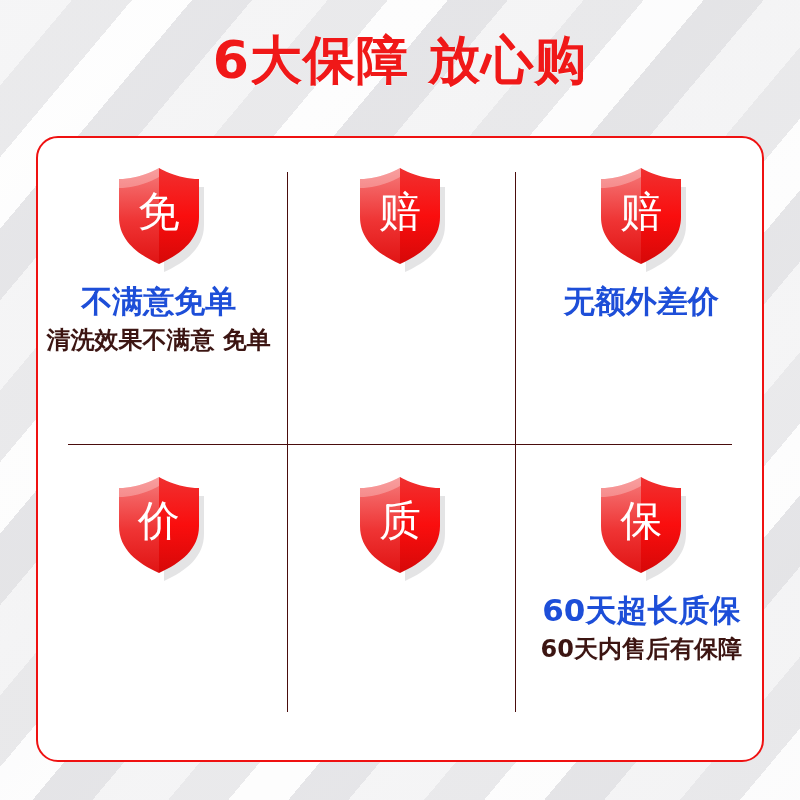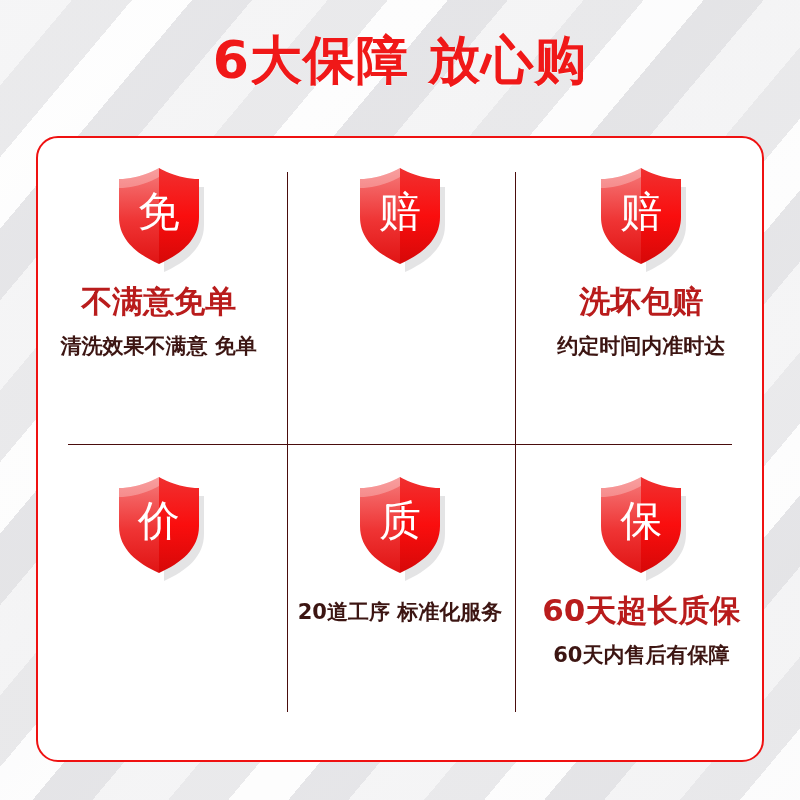--- a/index.html
+++ b/index.html
@@ -136,32 +136,31 @@
     color: #ffffff;
     font-size: 42px;
     font-weight: normal;
     line-height: 1;
     pointer-events: none;
   }
 
   .card-title {
     font-size: 31px;
     font-weight: bold;
-    color: #b91c1c;
+    color: #1d4ed8;
     line-height: 1.1;
     white-space: nowrap;
     margin-bottom: 9px;
   }
   .card-sub {
-    font-size: 21px;
+    font-size: 24px;
     font-weight: bold;
     color: #3c1512;
     line-height: 1.15;
     white-space: nowrap;
-    margin-top: 7px;
   }
 </style>
 </head>
 <body>
 
 <div class="poster">
 
   <div class="header">
     <div class="header-title">6大保障 放心购</div>
   </div>
@@ -217,22 +216,21 @@
           <svg class="shield-svg" viewBox="0 0 96 108">
             <g transform="translate(4,2)">
               <path d="M44 6 C44 6 62 17 84 17 L84 55 C84 78 66 92 44 102 Z" fill="rgba(130,130,135,0.22)" transform="translate(5,4)"></path>
               <path d="M44 2 C44 2 26 13 4 13 L4 51 C4 74 22 88 44 98 Z" fill="url(#gL1)"></path>
               <path d="M44 2 C44 2 62 13 84 13 L84 51 C84 74 66 88 44 98 Z" fill="url(#gR1)"></path>
               <path d="M44 2 C44 2 26 13 4 13 L4 22 C26 22 44 11 44 11 Z" fill="rgba(255,255,255,0.28)"></path>
             </g>
           </svg>
           <div class="shield-char">赔</div>
         </div>
-        <div class="card-title">洗坏包赔</div>
-        <div class="card-sub">约定时间内准时达</div>
+        <div class="card-title">无额外差价</div>
       </div>
 
       <div class="cell row2">
         <div class="shield-wrap">
           <svg class="shield-svg" viewBox="0 0 96 108">
             <g transform="translate(4,2)">
               <path d="M44 6 C44 6 62 17 84 17 L84 55 C84 78 66 92 44 102 Z" fill="rgba(130,130,135,0.22)" transform="translate(5,4)"></path>
               <path d="M44 2 C44 2 26 13 4 13 L4 51 C4 74 22 88 44 98 Z" fill="url(#gL1)"></path>
               <path d="M44 2 C44 2 62 13 84 13 L84 51 C84 74 66 88 44 98 Z" fill="url(#gR1)"></path>
               <path d="M44 2 C44 2 26 13 4 13 L4 22 C26 22 44 11 44 11 Z" fill="rgba(255,255,255,0.28)"></path>
@@ -247,21 +245,20 @@
           <svg class="shield-svg" viewBox="0 0 96 108">
             <g transform="translate(4,2)">
               <path d="M44 6 C44 6 62 17 84 17 L84 55 C84 78 66 92 44 102 Z" fill="rgba(130,130,135,0.22)" transform="translate(5,4)"></path>
               <path d="M44 2 C44 2 26 13 4 13 L4 51 C4 74 22 88 44 98 Z" fill="url(#gL1)"></path>
               <path d="M44 2 C44 2 62 13 84 13 L84 51 C84 74 66 88 44 98 Z" fill="url(#gR1)"></path>
               <path d="M44 2 C44 2 26 13 4 13 L4 22 C26 22 44 11 44 11 Z" fill="rgba(255,255,255,0.28)"></path>
             </g>
           </svg>
           <div class="shield-char">质</div>
         </div>
-        <div class="card-sub">20道工序 标准化服务</div>
       </div>
 
       <div class="cell row2">
         <div class="shield-wrap">
           <svg class="shield-svg" viewBox="0 0 96 108">
             <g transform="translate(4,2)">
               <path d="M44 6 C44 6 62 17 84 17 L84 55 C84 78 66 92 44 102 Z" fill="rgba(130,130,135,0.22)" transform="translate(5,4)"></path>
               <path d="M44 2 C44 2 26 13 4 13 L4 51 C4 74 22 88 44 98 Z" fill="url(#gL1)"></path>
               <path d="M44 2 C44 2 62 13 84 13 L84 51 C84 74 66 88 44 98 Z" fill="url(#gR1)"></path>
               <path d="M44 2 C44 2 26 13 4 13 L4 22 C26 22 44 11 44 11 Z" fill="rgba(255,255,255,0.28)"></path>

